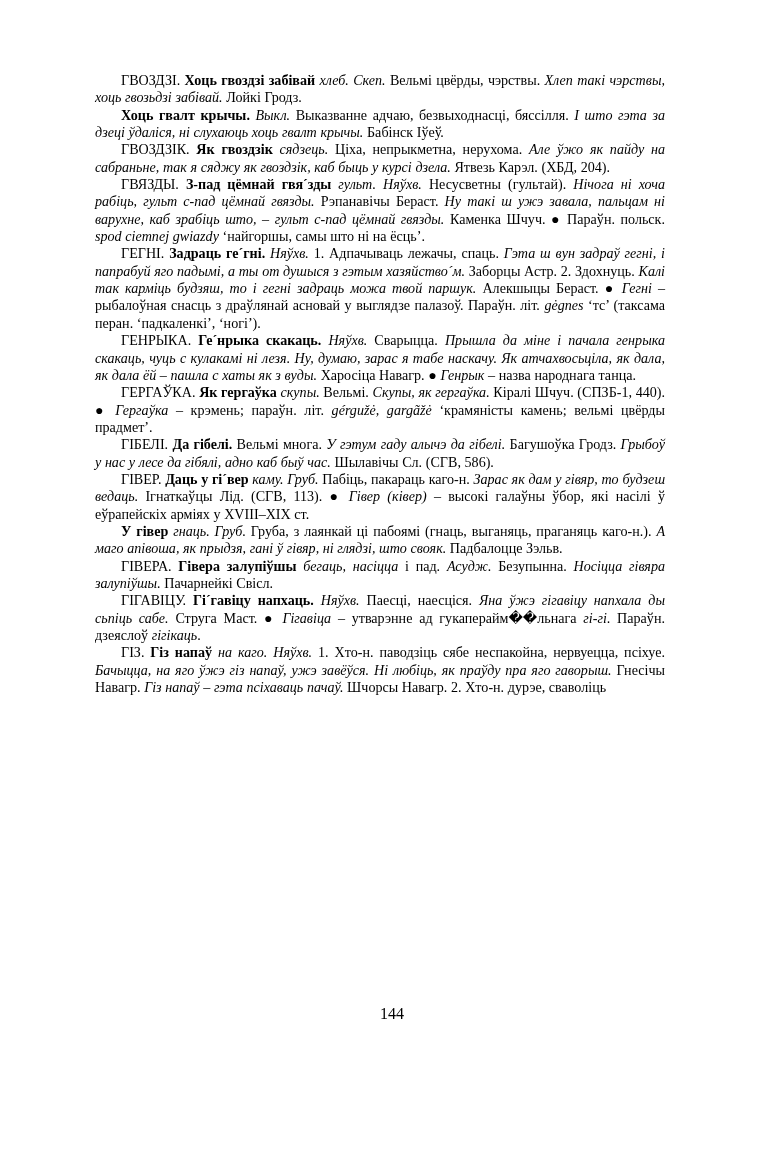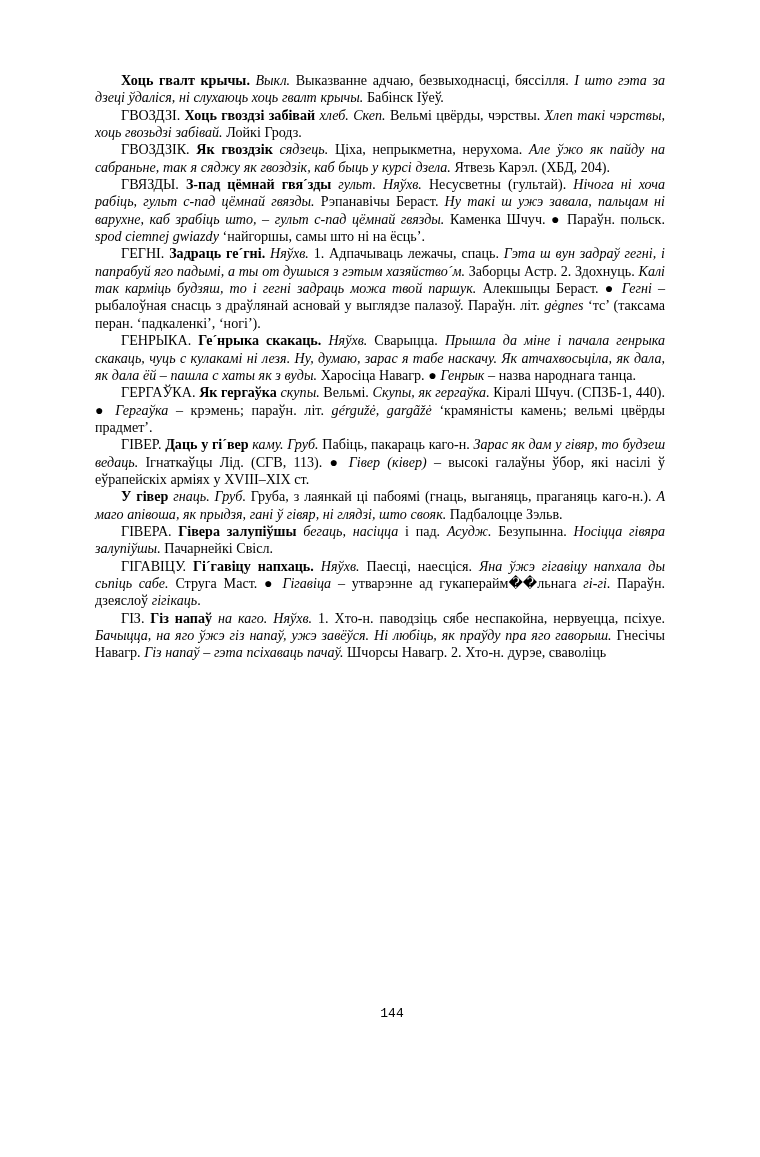--- a/index.html
+++ b/index.html
@@ -34,39 +34,40 @@
     word-spacing: 0.1px;
   }
   b, .bold { font-weight: bold; }
   i, .ital { font-style: italic; }
   .pageno {
     position: absolute;
     left: 0;
     right: 0;
     top: 1005px;
     text-align: center;
-    font-family: Liberation Mono, monospace;
-    font-size: 13px;
+    font-family: Liberation Serif, serif;
+    font-size: 16px;
     line-height: 17px;
     padding-left: 24px;
   }
 </style>
 </head>
 <body>
 
 <div class="page">
 
   <div class="text-column" id="column">
+      <p class="entry"><span class="plain">ГВОЗДЗІ. </span><span class="bold">Хоць гвоздзі забівай</span><span class="ital"> хлеб. Скеп.</span><span class="plain"> Вельмі цвёрды, чэрствы.</span><span class="ital"> Хлеп такі чэрствы, хоць гвозьдзі забівай.</span><span class="plain"> Лойкі Гродз.</span></p>
       <p class="entry"><span class="bold">Хоць гвалт крычы.</span><span class="ital"> Выкл.</span><span class="plain"> Выказванне адчаю, безвыходнасці, бяссілля.</span><span class="ital"> І што гэта за дзеці ўдаліся, ні слухаюць хоць гвалт крычы.</span><span class="plain"> Бабінск Іўеў.</span></p>
-      <p class="entry"><span class="plain">ГВОЗДЗІ. </span><span class="bold">Хоць гвоздзі забівай</span><span class="ital"> хлеб. Скеп.</span><span class="plain"> Вельмі цвёрды, чэрствы.</span><span class="ital"> Хлеп такі чэрствы, хоць гвозьдзі забівай.</span><span class="plain"> Лойкі Гродз.</span></p>
       <p class="entry"><span class="plain">ГВОЗДЗІК. </span><span class="bold">Як гвоздзік</span><span class="ital"> сядзець.</span><span class="plain"> Ціха, непрыкметна, нерухома.</span><span class="ital"> Але ўжо як пайду на сабраньне, так я сяджу як гвоздзік, каб быць у курсі дзела.</span><span class="plain"> Ятвезь Карэл. (ХБД, 204).</span></p>
       <p class="entry"><span class="plain">ГВЯЗДЫ. </span><span class="bold">З-пад цёмнай гвя´зды</span><span class="ital"> гульт. Няўхв.</span><span class="plain"> Несусветны (гультай).</span><span class="ital"> Нічога ні хоча рабіць, гульт с-пад цёмнай гвязды.</span><span class="plain"> Рэпанавічы Бераст.</span><span class="ital"> Ну такі ш ужэ завала, пальцам ні варухне, каб зрабіць што, – гульт с-пад цёмнай гвязды.</span><span class="plain"> Каменка Шчуч. ● Параўн. польск. </span><span class="ital">spod ciemnej gwiazdy</span><span class="plain"> ‘найгоршы, самы што ні на ёсць’.</span></p>
       <p class="entry"><span class="plain">ГЕГНІ. </span><span class="bold">Задраць ге´гні.</span><span class="ital"> Няўхв.</span><span class="plain"> 1. Адпачываць лежачы, спаць.</span><span class="ital"> Гэта ш вун задраў гегні, і папрабуй яго падымі, а ты от душыся з гэтым хазяйство´м.</span><span class="plain"> Заборцы Астр. 2. Здохнуць.</span><span class="ital"> Калі так карміць будзяш, то і гегні задраць можа твой паршук.</span><span class="plain"> Алекшыцы Бераст. ● </span><span class="ital">Гегні</span><span class="plain"> – рыбалоўная снасць з драўлянай асновай у выглядзе палазоў. Параўн. літ. </span><span class="ital">gėgnes</span><span class="plain"> ‘тс’ (таксама перан. ‘падкаленкі’, ‘ногі’).</span></p>
       <p class="entry"><span class="plain">ГЕНРЫКА. </span><span class="bold">Ге´нрыка скакаць.</span><span class="ital"> Няўхв.</span><span class="plain"> Сварыцца.</span><span class="ital"> Прышла да міне і пачала генрыка скакаць, чуць с кулакамі ні лезя. Ну, думаю, зарас я табе наскачу. Як атчахвосьціла, як дала, як дала ёй – пашла с хаты як з вуды.</span><span class="plain"> Харосіца Навагр. ● </span><span class="ital">Генрык</span><span class="plain"> – назва народнага танца.</span></p>
       <p class="entry"><span class="plain">ГЕРГАЎКА. </span><span class="bold">Як гергаўка</span><span class="ital"> скупы.</span><span class="plain"> Вельмі.</span><span class="ital"> Скупы, як гергаўка.</span><span class="plain"> Кіралі Шчуч. (СПЗБ-1, 440). ● </span><span class="ital">Гергаўка</span><span class="plain"> – крэмень; параўн. літ. </span><span class="ital">gérgužė, gargãžė</span><span class="plain"> ‘крамяністы камень; вельмі цвёрды прадмет’.</span></p>
+      <p class="entry"><span class="plain">ГІБЕЛІ. </span><span class="bold">Да гібелі.</span><span class="plain"> Вельмі многа.</span><span class="ital"> У гэтум гаду алычэ да гібелі.</span><span class="plain"> Багушоўка Гродз.</span><span class="ital"> Грыбоў у нас у лесе да гібялі, адно каб быў час.</span><span class="plain"> Шылавічы Сл. (СГВ, 586).</span></p>
       <p class="entry"><span class="plain">ГІВЕР. </span><span class="bold">Даць у гі´вер</span><span class="ital"> каму. Груб.</span><span class="plain"> Пабіць, пакараць каго-н.</span><span class="ital"> Зарас як дам у гівяр, то будзеш ведаць.</span><span class="plain"> Ігнаткаўцы Лід. (СГВ, 113). ● </span><span class="ital">Гівер (ківер)</span><span class="plain"> – высокі галаўны ўбор, які насілі ў еўрапейскіх арміях у XVIII–XIX ст.</span></p>
       <p class="entry"><span class="bold">У гівер</span><span class="ital"> гнаць. Груб.</span><span class="plain"> Груба, з лаянкай ці пабоямі (гнаць, выганяць, праганяць каго-н.).</span><span class="ital"> А маго апівоша, як прыдзя, гані ў гівяр, ні глядзі, што свояк.</span><span class="plain"> Падбалоцце Зэльв.</span></p>
       <p class="entry"><span class="plain">ГІВЕРА. </span><span class="bold">Гівера залупіўшы</span><span class="ital"> бегаць, насіцца</span><span class="plain"> і пад. </span><span class="ital"> Асудж.</span><span class="plain"> Безупынна.</span><span class="ital"> Носіцца гівяра залупіўшы.</span><span class="plain"> Пачарнейкі Свісл.</span></p>
       <p class="entry"><span class="plain">ГІГАВІЦУ. </span><span class="bold">Гі´гавіцу напхаць.</span><span class="ital"> Няўхв.</span><span class="plain"> Паесці, наесціся.</span><span class="ital"> Яна ўжэ гігавіцу напхала ды сьпіць сабе.</span><span class="plain"> Струга Маст. ● </span><span class="ital">Гігавіца</span><span class="plain"> – утварэнне ад гукаперайм��льнага </span><span class="ital">гі-гі</span><span class="plain">. Параўн. дзеяслоў </span><span class="ital">гігікаць</span><span class="plain">.</span></p>
       <p class="entry"><span class="plain">ГІЗ. </span><span class="bold">Гіз напаў</span><span class="ital"> на каго. Няўхв.</span><span class="plain"> 1. Хто-н. паводзіць сябе неспакойна, нервуецца, псіхуе.</span><span class="ital"> Бачыцца, на яго ўжэ гіз напаў, ужэ завёўся. Ні любіць, як праўду пра яго гаворыш.</span><span class="plain"> Гнесічы Навагр.</span><span class="ital"> Гіз напаў – гэта псіхаваць пачаў.</span><span class="plain"> Шчорсы Навагр. 2. Хто-н. дурэе, сваволіць</span></p>
     </div>
 
   <div class="pageno">144</div>
 
 </div>

